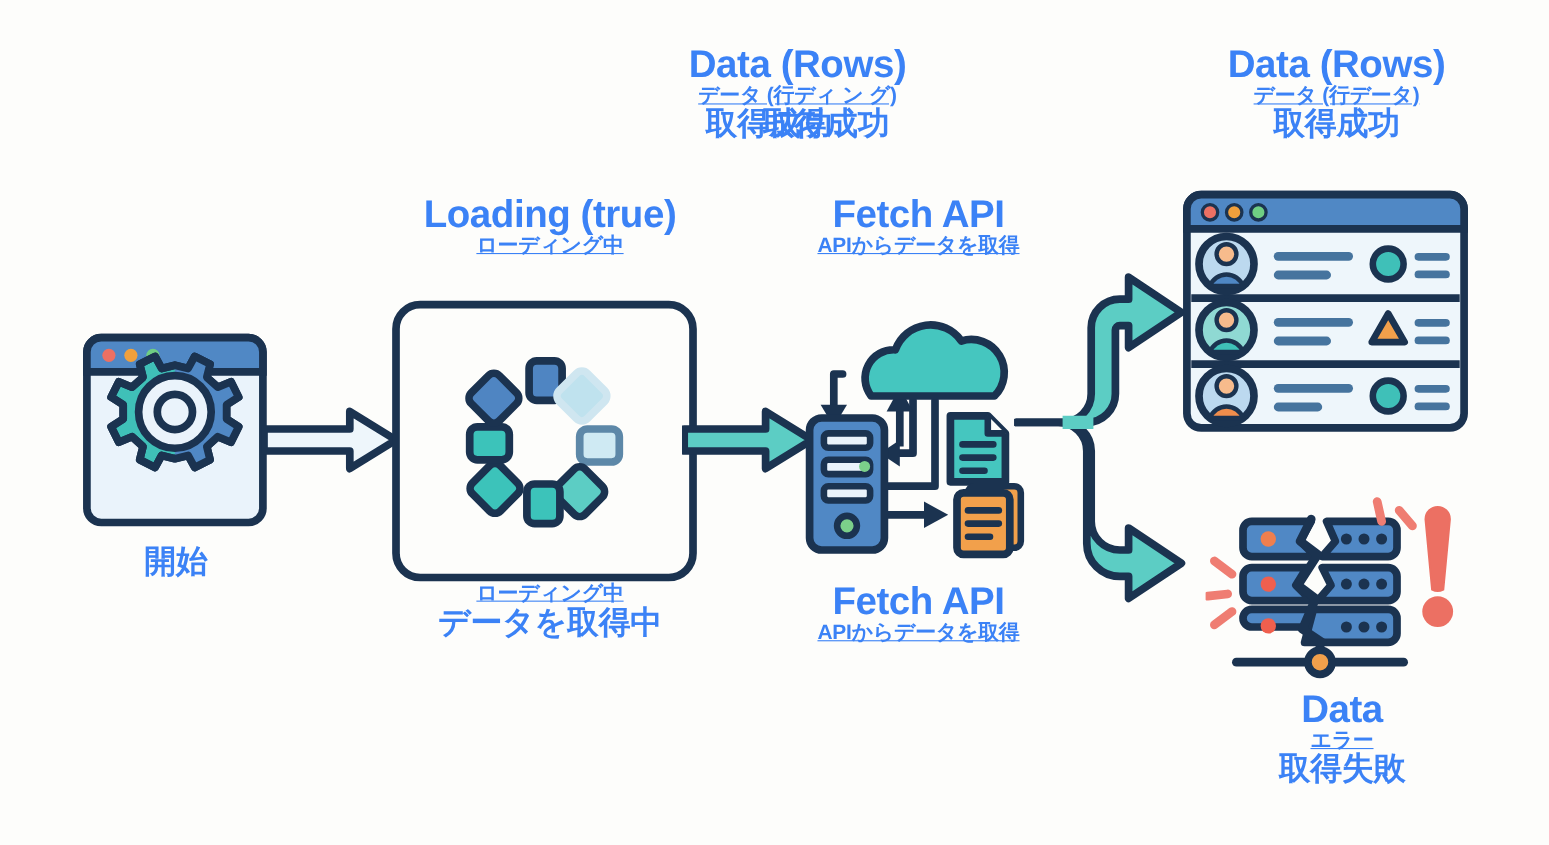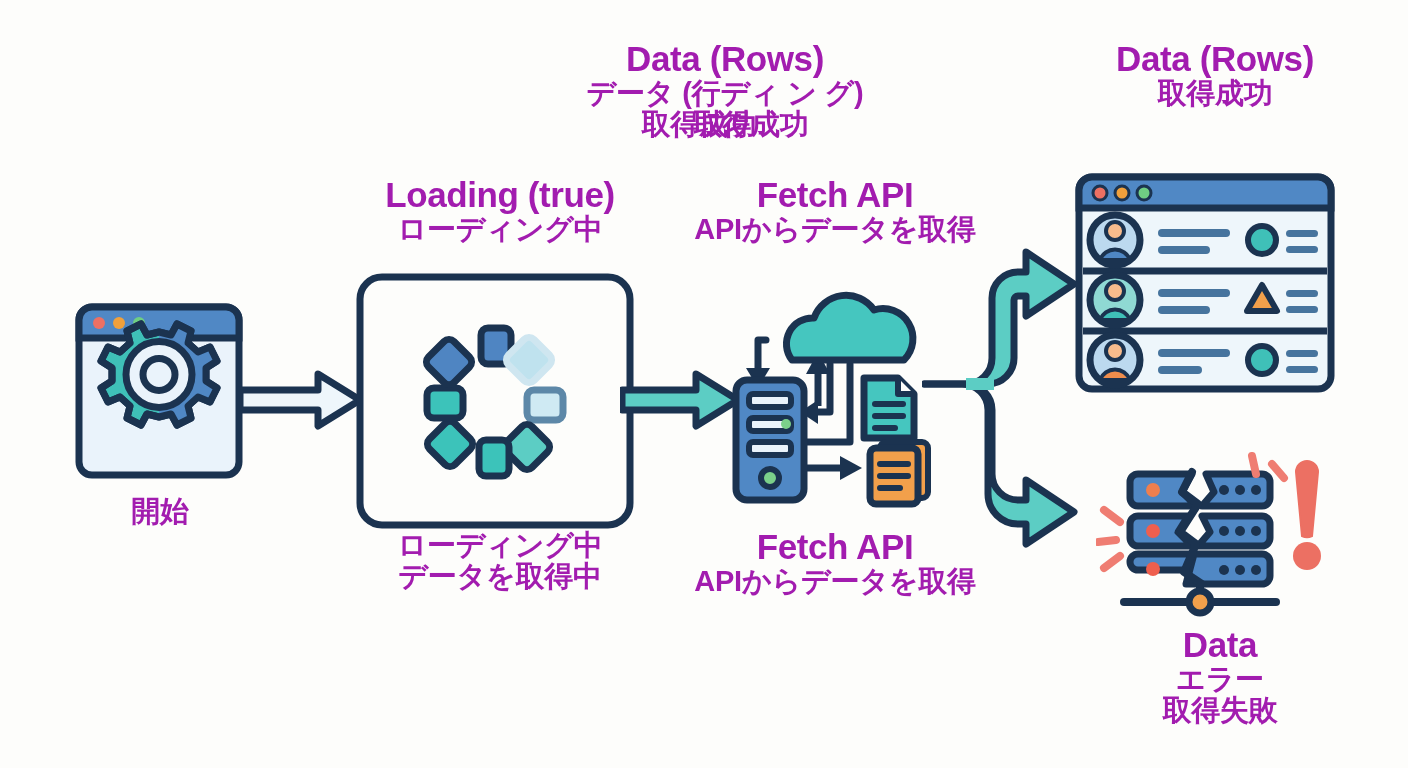--- a/index.html
+++ b/index.html
@@ -12,33 +12,34 @@
   #stage {
     position: relative;
     width: 1408px; height: 768px;
     background: #fdfdfb;
   }
 
   
   .label {
     position: absolute;
     text-align: center;
-    color: #a21caf;
+    color: #3b82f6;
     line-height: 1.08;
     white-space: nowrap;
   }
   .lbl-en {
     font-size: 35px;
     font-weight: 700;
     letter-spacing: -0.4px;
   }
   .lbl-jp {
-    font-size: 29px;
+    font-size: 19px;
     font-weight: 700;
     letter-spacing: -0.2px;
+    text-decoration: underline;
   }
   .lbl-jp2 {
     font-size: 29px;
     font-weight: 700;
     letter-spacing: -0.2px;
   }
 
   
   #label-hook     { left: 25px;  top: 496px; width: 270px; }
   #label-loading  { left: 345px; top: 176px; width: 310px; text-align: center; }
@@ -81,20 +82,21 @@
     <div class="lbl-en">Data (Rows)</div>
     <div class="lbl-jp">データ (行ディ ン グ)</div>
     <div class="overlap-wrap">
       <span class="lbl-jp2 ov-a">取得成功</span>
       <span class="lbl-jp2 ov-b">取得成功</span>
     </div>
   </div>
 
   <div class="label" id="label-data-right">
     <div class="lbl-en">Data (Rows)</div>
+    <div class="lbl-jp">データ (行データ)</div>
     <div class="lbl-jp2">取得成功</div>
   </div>
 
   <div class="label" id="label-loading">
     <div class="lbl-en">Loading (true)</div>
     <div class="lbl-jp">ローディング中</div>
   </div>
 
   <div class="label" id="label-loading-b">
     <div class="lbl-jp">ローディング中</div>

